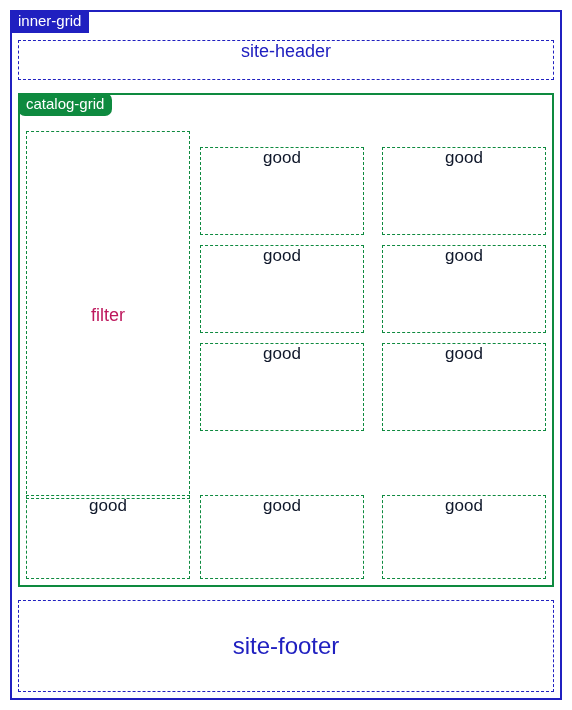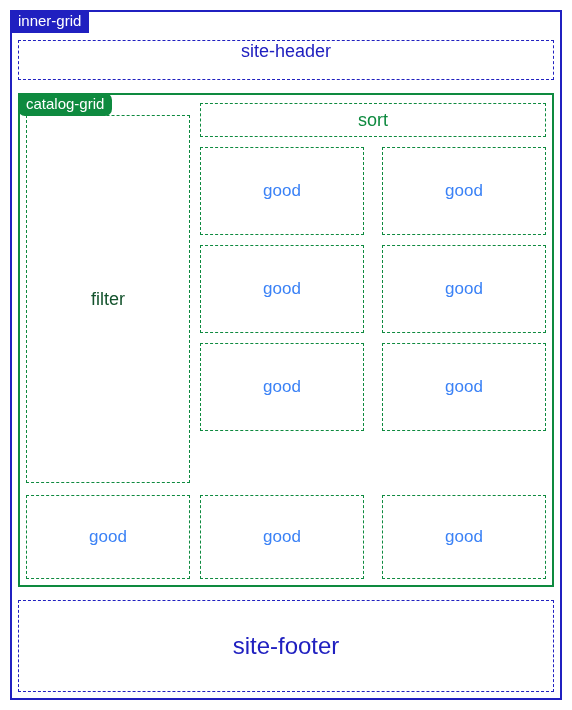--- a/index.html
+++ b/index.html
@@ -44,43 +44,43 @@
 
   .catalog {
     position: absolute;
     left: 6px; right: 6px; top: 81px;
     height: 494px;
     border: 2px solid #0e8a3f;
   }
 
   .filter {
     position: absolute;
-    left: 6px; top: 20px;
+    left: 6px; top: 36px;
     width: 164px; height: 368px;
     border: 1px dashed #0e8a3f;
-    color: #14532d;
+    color: #be185d;
     display: flex; align-items: center; justify-content: center;
     font-size: 18px;
   }
 
   .sort {
     position: absolute;
     left: 180px; top: 8px; right: 6px;
     height: 34px;
     border: 1px dashed #0e8a3f;
     color: #0e8a3f;
     display: flex; align-items: center; justify-content: center;
     font-size: 18px;
   }
 
   .good {
     position: absolute;
     border: 1px dashed #0e8a3f;
-    color: #3b82f6;
-    display: flex; align-items: center; justify-content: center;
+    color: #0f172a;
+    display: flex; justify-content: center;
     font-size: 17px;
     height: 88px;
   }
 
   
   .good.c1 { left: 180px; width: 164px; }
   .good.c2 { right: 6px; width: 164px; }
   .good.r1 { top: 52px; }
   .good.r2 { top: 150px; }
   .good.r3 { top: 248px; }
@@ -109,23 +109,20 @@
     <span>site-header</span>
   </div>
 
   <div class="catalog">
     <div class="tag tag-green">catalog-grid</div>
 
     <div class="filter">
       <span>filter</span>
     </div>
 
-    <div class="sort">
-      <span>sort</span>
-    </div>
 
     <div class="good c1 r1">
         <span>good</span>
       </div>
     <div class="good c2 r1">
         <span>good</span>
       </div>
     <div class="good c1 r2">
         <span>good</span>
       </div>

